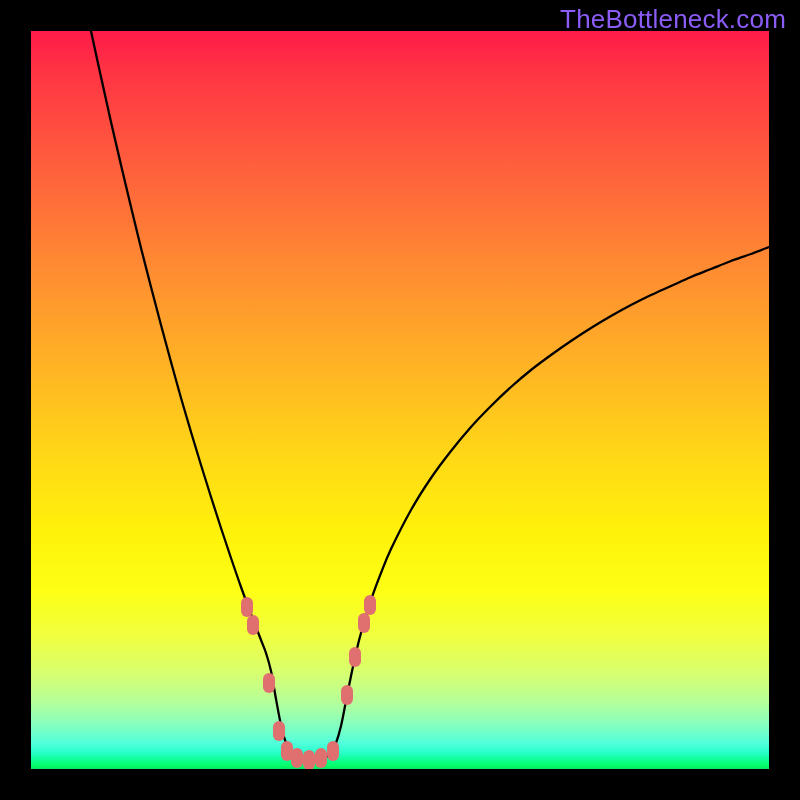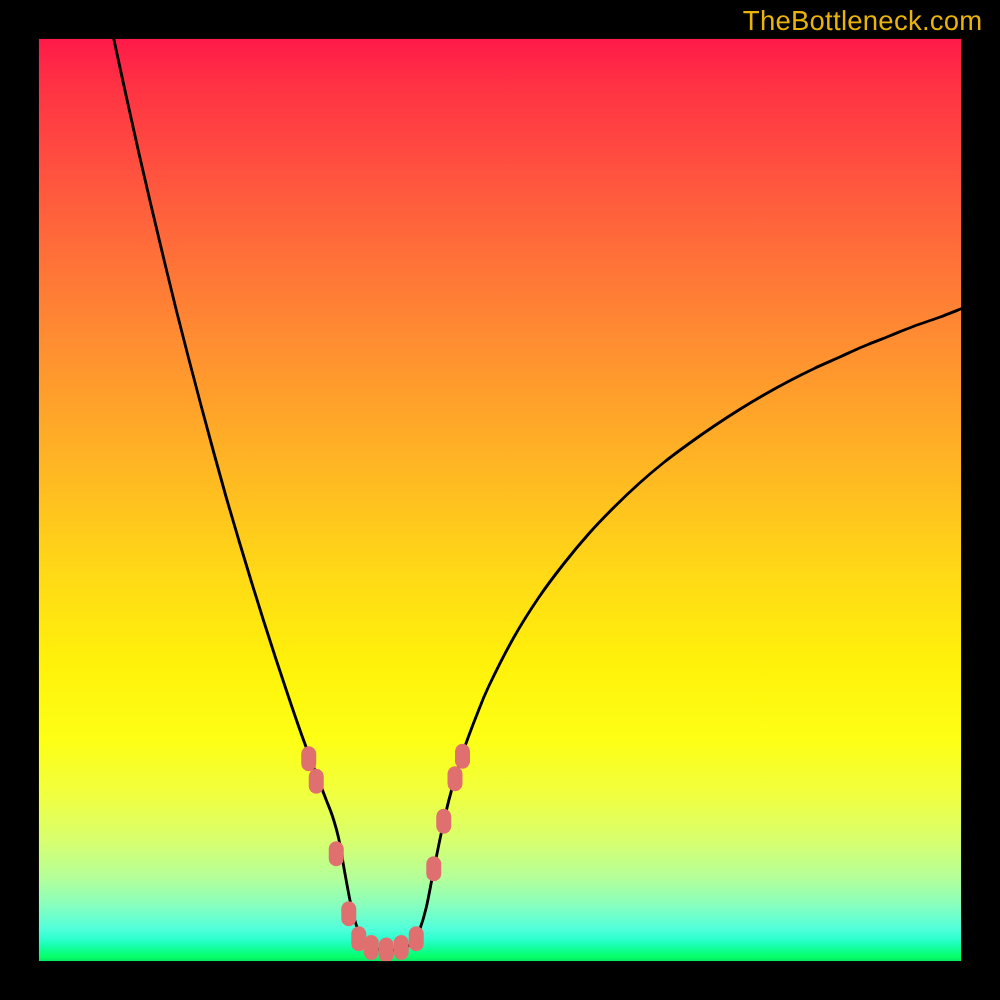--- a/index.html
+++ b/index.html
@@ -58,22 +58,22 @@
     position: absolute;
     top: 0;
     left: 0;
     width: 738px;
     height: 738px;
   }
   .watermark {
     position: absolute;
     top: 4px;
     right: 14px;
-    color: #eab308;
-    font-size: 22px;
+    color: #8b5cf6;
+    font-size: 26px;
     font-weight: 500;
     letter-spacing: 0.2px;
   }
 </style>
 </head>
 <body>
 
 <div class="frame">
   <div class="plot">
     <div class="gradient"></div>

